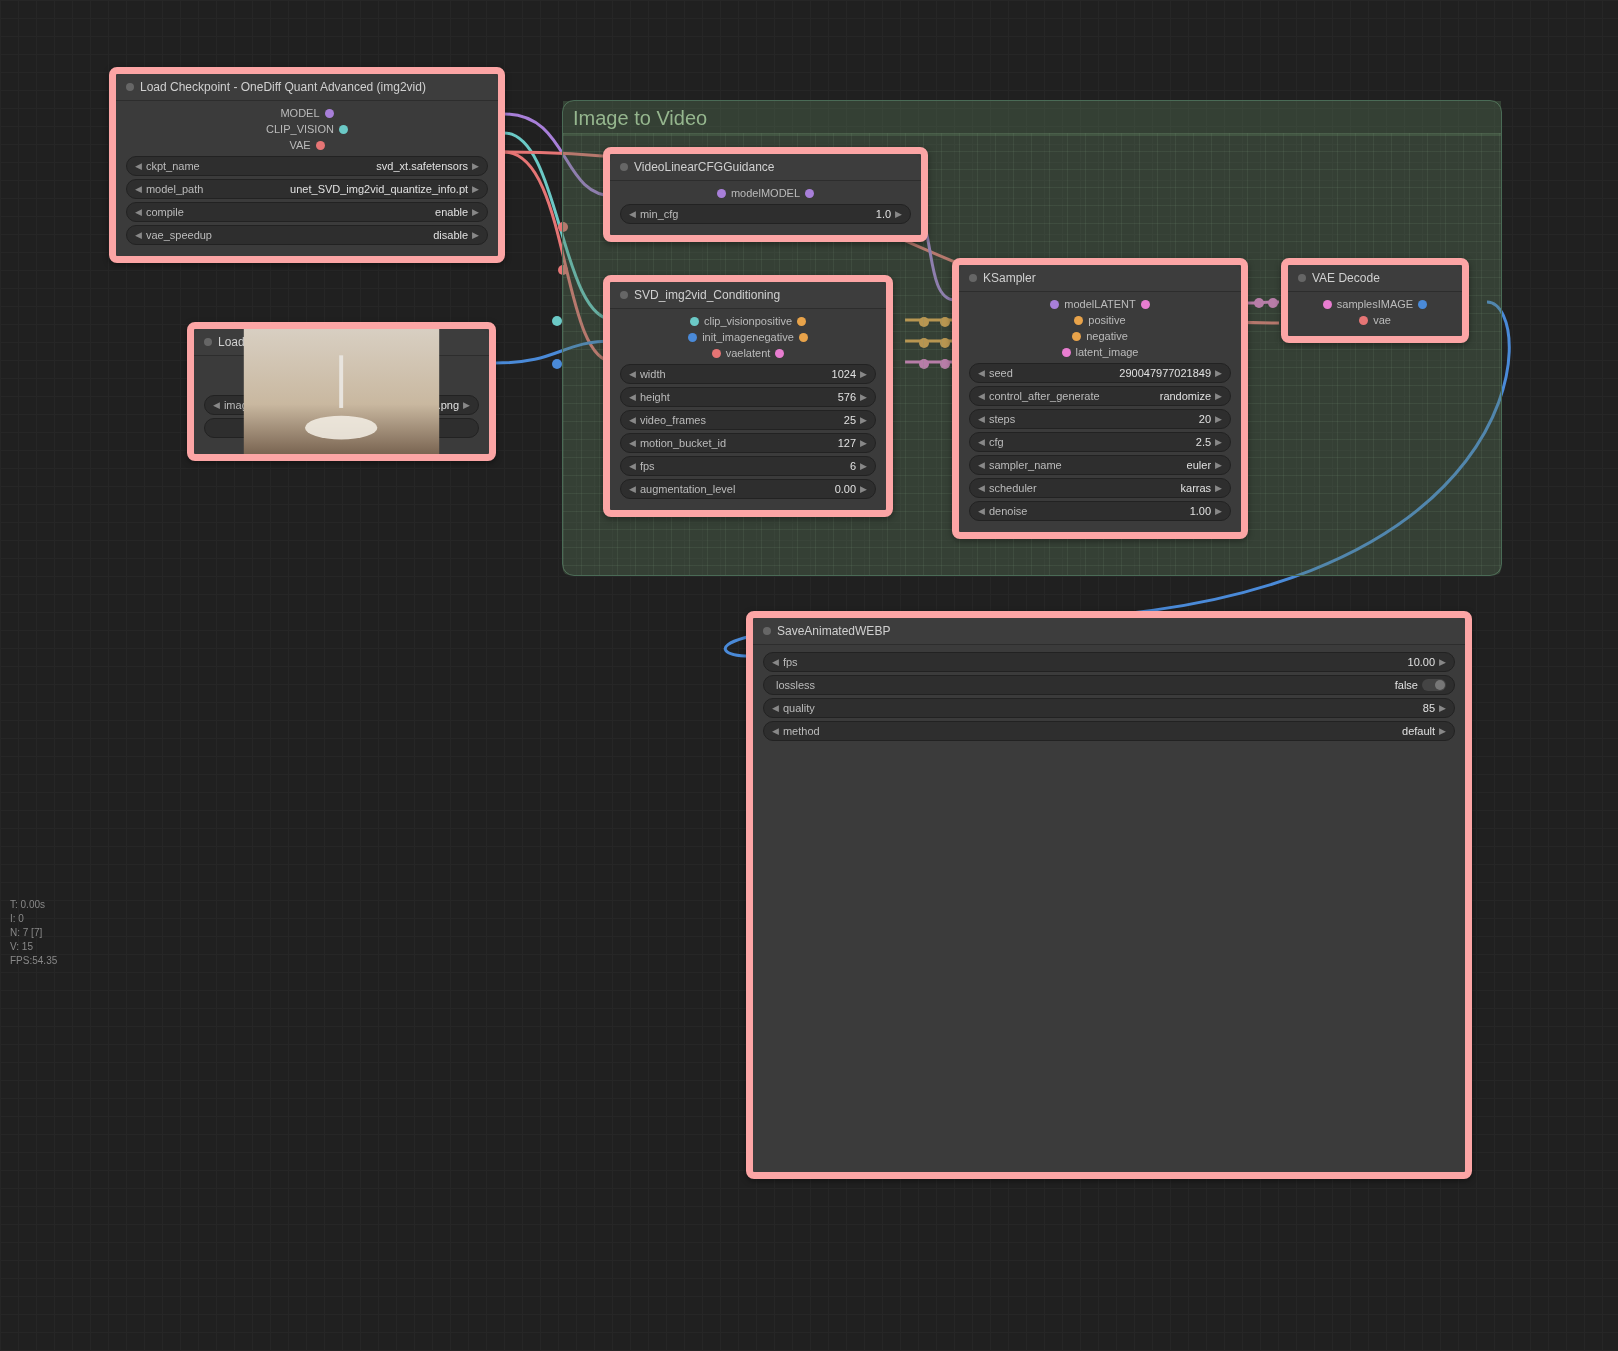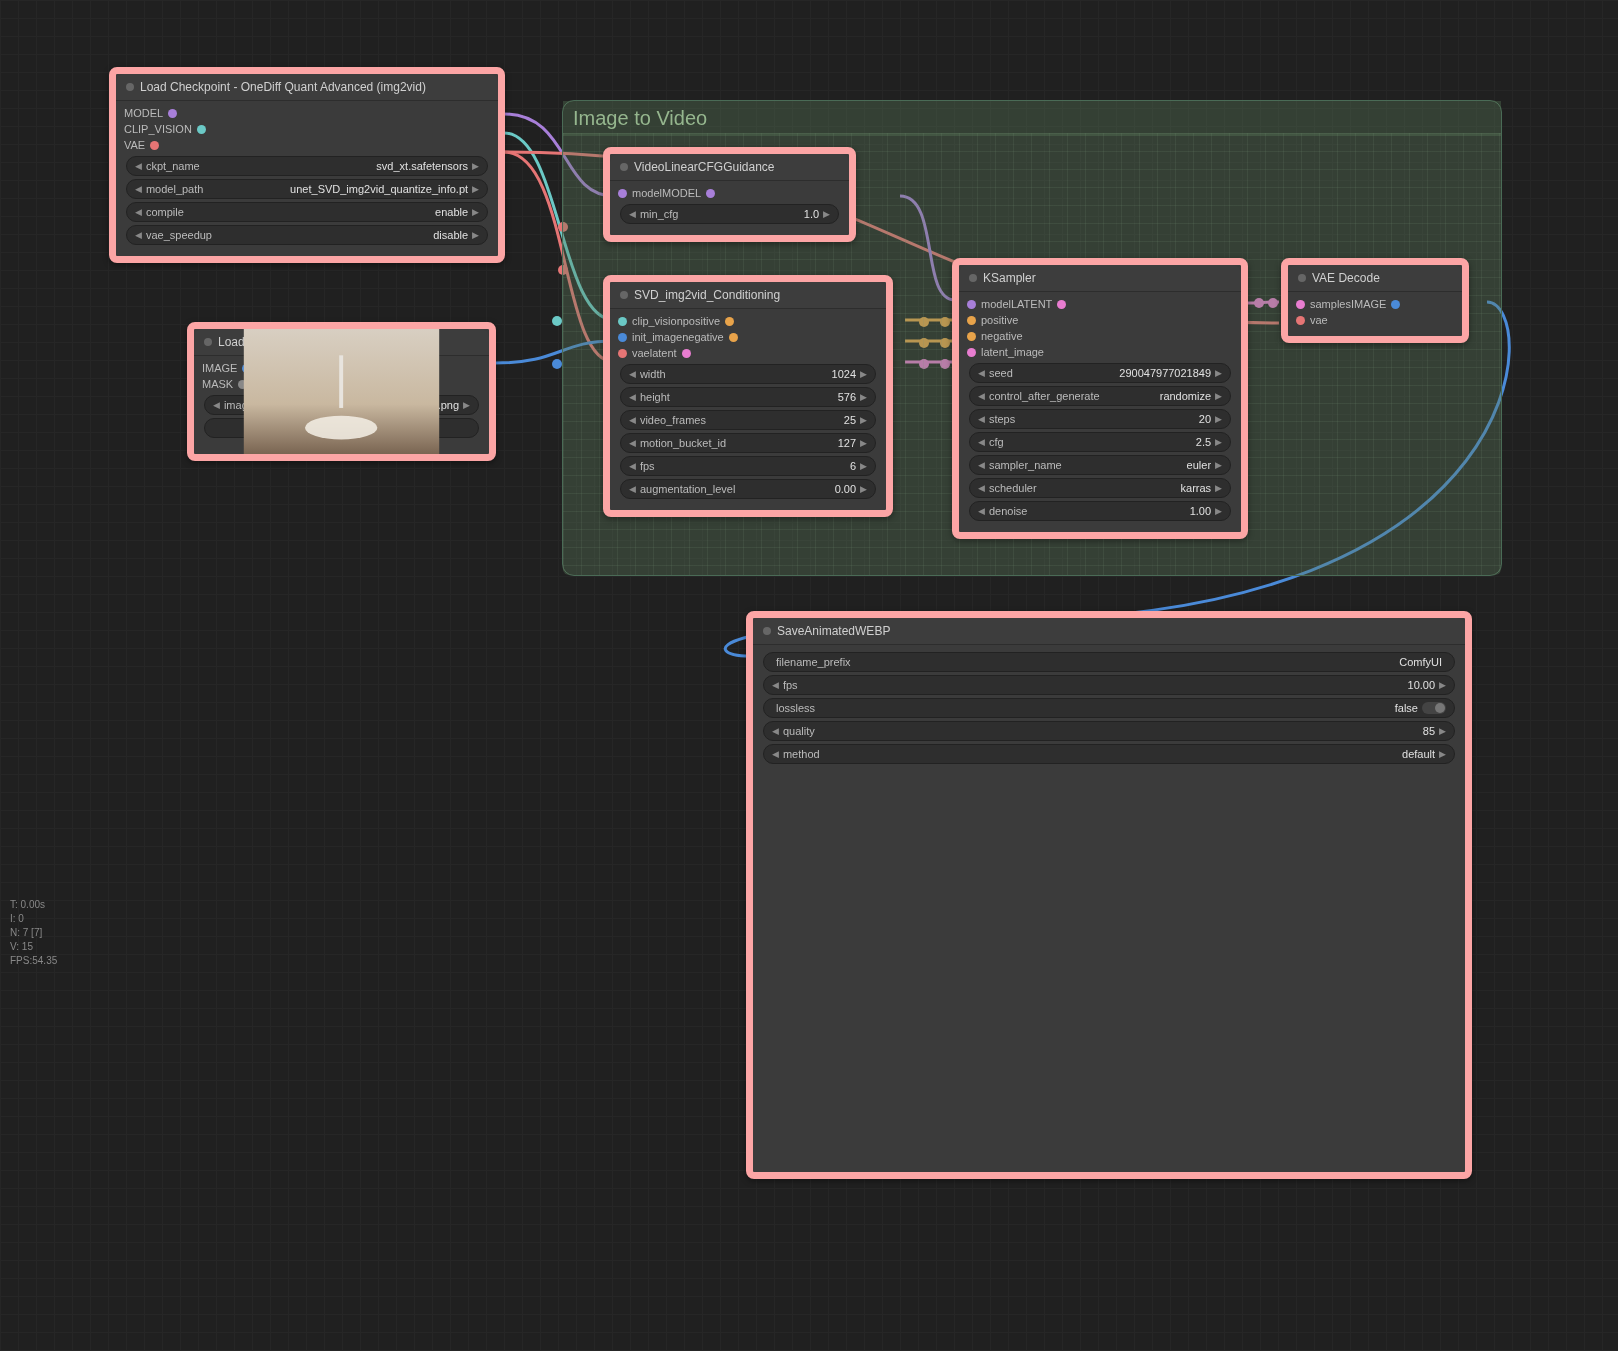--- a/index.html
+++ b/index.html
@@ -5,21 +5,21 @@
 *{box-sizing:border-box;margin:0;padding:0;}
 body{background:#202020;font-family:Arial,sans-serif;font-size:11px;color:#ccc;width:1618px;height:1351px;position:relative;overflow:hidden;}
 .canvas{position:absolute;inset:0;background-image:linear-gradient(#262626 1px,transparent 1px),linear-gradient(90deg,#262626 1px,transparent 1px);background-size:18px 18px;}
 .group{position:absolute;border:1px solid #4a6b56;border-radius:12px;}
 .group-header{color:#95b68e;font-size:20px;padding:6px 10px;background:rgba(100,140,100,.3);}
 .group-body{background:rgba(95,125,95,.35);position:absolute;top:32px;bottom:0;left:0;right:0;background-image:linear-gradient(rgba(120,150,120,.15) 1px,transparent 1px),linear-gradient(90deg,rgba(120,150,120,.15) 1px,transparent 1px);background-size:18px 18px;border-bottom-left-radius:6px;border-bottom-right-radius:6px;}
 .node{position:absolute;background:#3b3b3b;border:7px solid #fca5a5;border-radius:8px;box-shadow:0 2px 6px rgba(0,0,0,.4);}
 .node-title{display:flex;align-items:center;gap:6px;padding:6px 10px;color:#d0d0d0;font-size:12px;border-bottom:1px solid #2d2d2d;background:#3d3d3d;border-top-left-radius:8px;border-top-right-radius:8px;}
 .dot{width:8px;height:8px;border-radius:50%;background:#666;}
 .node-body{padding:4px 6px 8px 6px;}
-.io-row{display:flex;justify-content:flex-start;align-items:center;padding:2px 2px;font-size:11px;color:#bbb;}
+.io-row{display:flex;justify-content:center;align-items:center;padding:2px 2px;font-size:11px;color:#bbb;}
 .io-left{display:flex;align-items:center;gap:5px;}
 .io-right{display:flex;align-items:center;gap:5px;}
 .port{width:9px;height:9px;border-radius:50%;display:inline-block;}
 .widget{background:#2e2e2e;border:1px solid #222;border-radius:10px;margin:3px 4px;padding:3px 8px;display:flex;align-items:center;justify-content:space-between;font-size:11px;color:#c8c8c8;height:20px;}
 .widget .arrow{color:#888;font-size:9px;}
 .widget .lbl{color:#bbb;flex:1;margin-left:4px;}
 .widget .val{color:#e0e0e0;margin-right:4px;}
 .upload{background:#2e2e2e;border:1px solid #222;border-radius:10px;margin:3px 4px;padding:3px 8px;text-align:center;font-size:11px;color:#ccc;height:20px;}
 .preview{margin:4px;border-radius:4px;overflow:hidden;}
 .stats{position:absolute;left:10px;font-size:10px;color:#888;line-height:1.4;}
@@ -183,21 +183,21 @@
         <path d="M0 150 Q80 140 150 150 T297 155 L297 190 L0 190 Z" fill="#5a4937"></path>
         <rect x="145" y="40" width="6" height="80" fill="#e8e4de"></rect>
         <path d="M148 40 L144 55 L152 55 Z" fill="#ddd"></path>
         <ellipse cx="148" cy="150" rx="55" ry="18" fill="#f5f0e6" opacity="0.85"></ellipse>
         <path d="M148 120 Q130 160 100 170 Q148 145 148 120 Q148 145 196 170 Q166 160 148 120" fill="#fff6e8" opacity="0.9"></path>
       </svg>
     </div>
   </div>
 </div>
 
-<div class="node" style="left:603px;top:147px;width:253px;">
+<div class="node" style="left:603px;top:147px;width:325px;">
   <div class="node-title">
       <span class="dot"></span>
       <span>VideoLinearCFGGuidance</span>
     </div>
   <div class="node-body">
     <div class="io-row">
         <span class="io-left">
           <span class="port p-purple"></span>
           <span>model</span>
         </span>
@@ -397,24 +397,20 @@
       </div>
   </div>
 </div>
 
 <div class="node" style="left:746px;top:611px;width:726px;height:568px;">
   <div class="node-title">
       <span class="dot"></span>
       <span>SaveAnimatedWEBP</span>
     </div>
   <div class="node-body">
-    <div class="widget">
-        <span class="lbl">filename_prefix</span>
-        <span class="val">ComfyUI</span>
-      </div>
     <div class="widget">
         <span class="arrow">◀</span>
         <span class="lbl">fps</span>
         <span class="val">10.00</span>
         <span class="arrow">▶</span>
       </div>
     <div class="widget">
         <span class="lbl">lossless</span>
         <span class="val">false</span>
         <span class="toggle-track">

